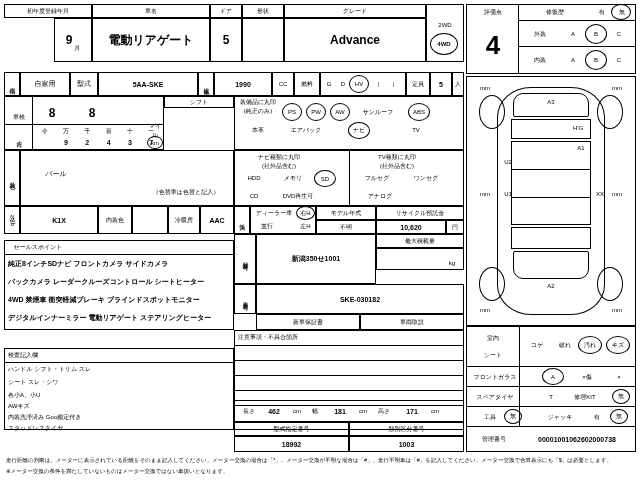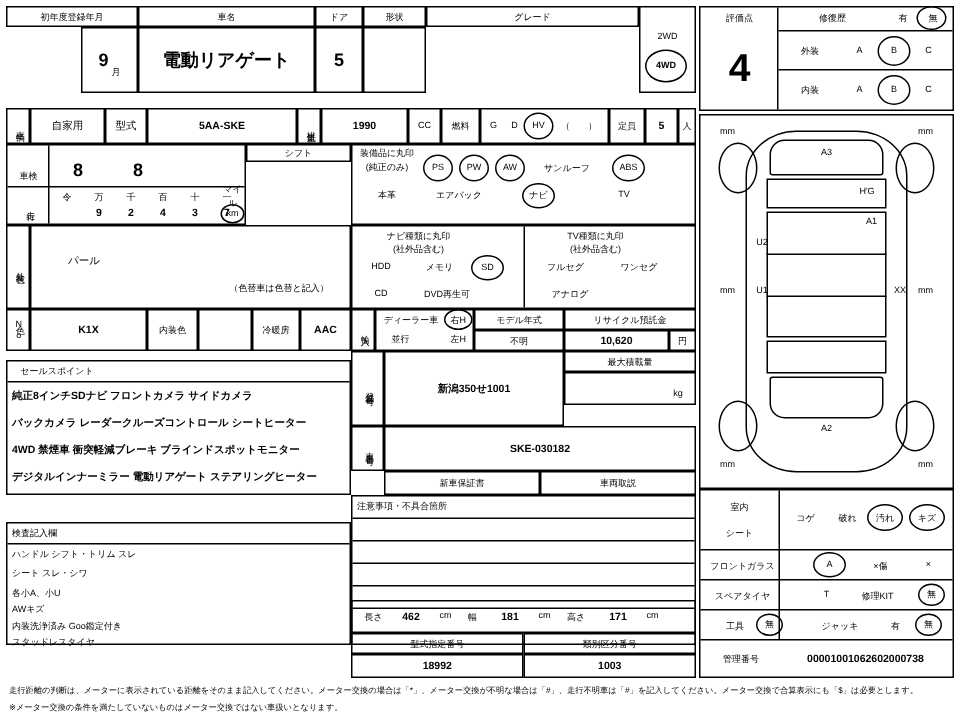--- a/index.html
+++ b/index.html
@@ -64,20 +64,23 @@
     <span class="mid">9</span>
       <span class="xs" style="margin-left:2px;align-self:flex-end;margin-bottom:8px;">月</span>
   </div>
   <div class="box c" style="left:92px;top:18px;width:118px;height:44px;">
       <span class="mid">電動リアゲート</span>
     </div>
   <div class="box c" style="left:210px;top:18px;width:32px;height:44px;">
       <span class="mid">5</span>
     </div>
   <div class="box c" style="left:242px;top:18px;width:42px;height:44px;"></div>
+  <div class="box c" style="left:284px;top:18px;width:142px;height:44px;">
+      <span class="mid">Advance</span>
+    </div>
 
   <div class="box" style="left:466px;top:4px;width:170px;height:70px;"></div>
   <div class="nb c" style="left:468px;top:6px;width:50px;height:12px;">
       <span class="xs">評価点</span>
     </div>
   <div class="nb c" style="left:468px;top:20px;width:50px;height:50px;">
       <span style="font-size:26px;font-weight:bold;">4</span>
     </div>
   <div class="tline" style="left:518px;top:5px;width:1px;height:68px;"></div>
   <div class="nb c" style="left:520px;top:6px;width:70px;height:12px;">

